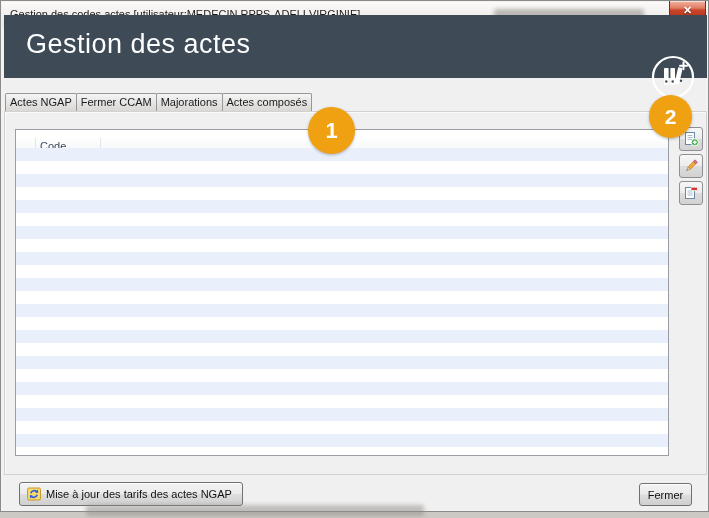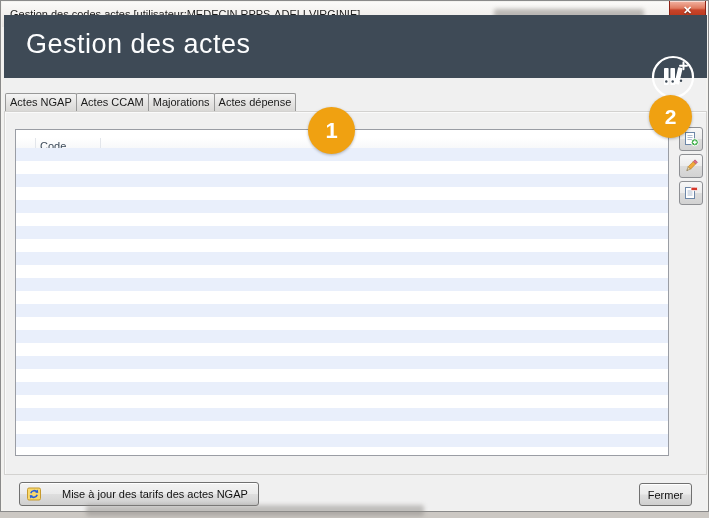--- a/index.html
+++ b/index.html
@@ -67,21 +67,21 @@
          box-shadow:0 1px 3px rgba(0,0,0,.28);display:flex;align-items:center;justify-content:center;
          color:#fff;font-weight:bold;}
   .badge1{left:307px;top:106px;width:47px;height:47px;font-size:22px;}
   .badge2{left:648px;top:94px;width:43px;height:43px;font-size:21px;}
 
   
   .footer{position:absolute;left:3px;top:473px;width:703px;height:36px;background:#f0f0f0;}
   .btn{border:1px solid #707070;border-radius:3px;font-size:11px;color:#111;cursor:default;
        background:linear-gradient(180deg,#f3f3f3 0%,#ebebeb 48%,#dedede 52%,#cfcfcf 100%);
        box-shadow:inset 0 1px 0 #fff;display:flex;align-items:center;justify-content:center;}
-  .btn-update{position:absolute;left:18px;top:481px;height:22px;padding:0 10px 0 6px;gap:20px;z-index:3;text-align:center;}
+  .btn-update{position:absolute;left:18px;top:481px;height:22px;padding:0 10px 0 6px;gap:4px;z-index:3;text-align:center;}
   .btn-close{position:absolute;left:638px;top:482px;width:51px;height:21px;z-index:3;}
 </style>
 </head>
 <body>
 
 <div class="stage">
   <div class="window">
 
     <div class="titlebar">
       <span class="titlebar-text">Gestion des codes actes  [utilisateur:MEDECIN RPPS-ADELI VIRGINIE]</span>
@@ -102,23 +102,23 @@
           <circle cx="16.3" cy="27.5" r="1.2" fill="#3e4a56"></circle>
           <circle cx="22.7" cy="27.5" r="1.2" fill="#3e4a56"></circle>
           <circle cx="31" cy="26.8" r="1.2" fill="#3e4a56"></circle>
           <path d="M33.5 8.2 v7 M30 11.7 h7" stroke="#ffffff" stroke-width="2" stroke-linecap="round"></path>
         </svg>
       </div>
     </div>
 
     <div class="tabs">
       <div class="tab">Actes NGAP</div>
-      <div class="tab">Actes CCAM</div>
+      <div class="tab">Fermer CCAM</div>
       <div class="tab">Majorations</div>
-      <div class="tab">Actes dépense</div>
+      <div class="tab">Actes composés</div>
     </div>
 
     <div class="tabpage"></div>
 
     <div class="listview">
       <div class="lv-header">
         <div class="lv-col c0"></div>
         <div class="lv-col c1">Code</div>
       </div>
       <div class="lv-body"></div>

